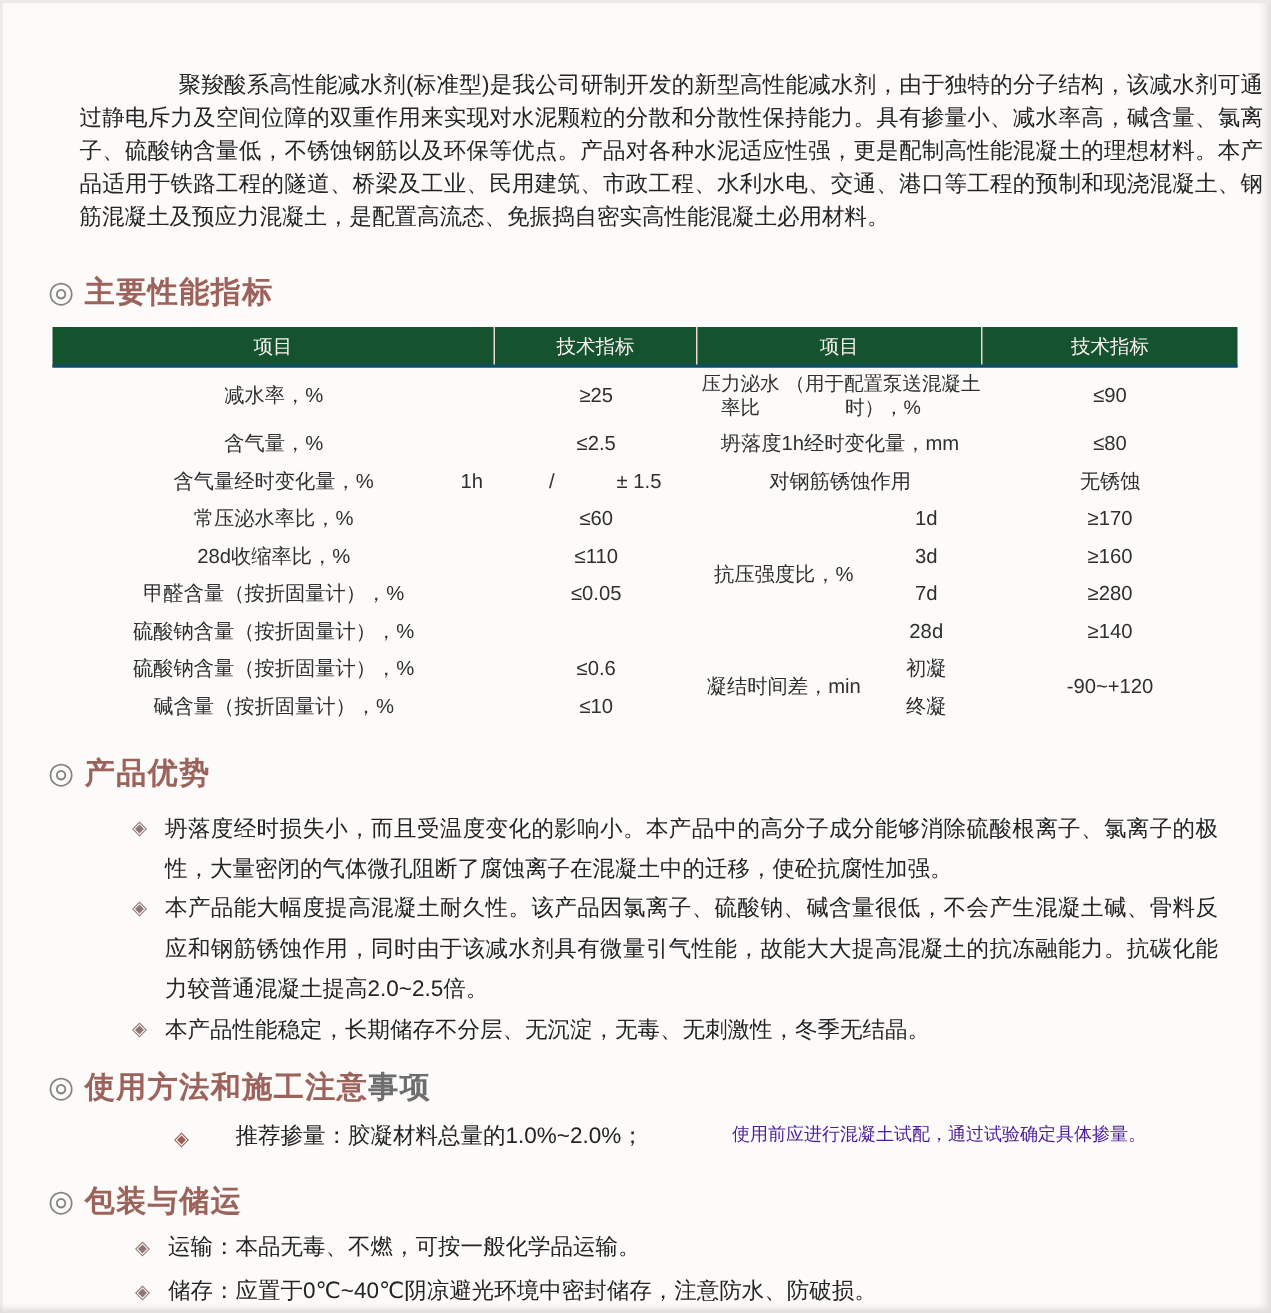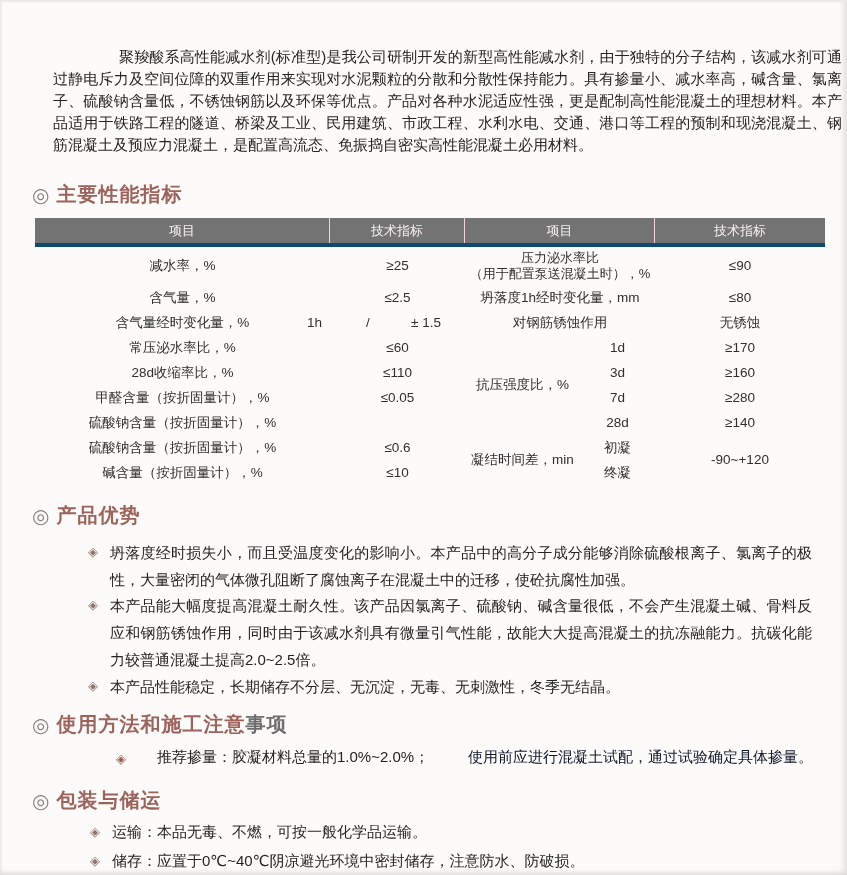--- a/index.html
+++ b/index.html
@@ -23,46 +23,46 @@
   }
   
   .heading{position:absolute;left:32px;display:flex;align-items:center;gap:7px;}
   .heading .marker{font-size:20px;line-height:1;color:#838383;}
   .heading .htext{font-size:20px;font-weight:bold;color:#9c635c;letter-spacing:1px;}
   .heading .htext-gray{font-size:20px;font-weight:bold;color:#6e6e6e;letter-spacing:1px;}
   
   .tbl{position:absolute;left:35px;top:218px;width:790px;}
   .tbl-head{
     display:grid;grid-template-columns:295px 135px 190px 170px;
-    height:25px;background:#737373;border-bottom:4px solid #0c4a6e;
+    height:25px;background:#14532d;border-bottom:2px solid #0c4a6e;
   }
   .tbl-head .hc{
     display:flex;align-items:center;justify-content:center;
     color:#faf0f2;font-size:13px;border-right:1px solid #eed3d8;
   }
   .tbl-head .hc:last-child{border-right:none;}
   .tbl-body{
     display:grid;grid-template-columns:295px 135px 115px 75px 170px;
     grid-template-rows:38px repeat(8,25px);
     font-size:13.5px;color:#2f2f2f;
   }
   .cell{display:flex;align-items:center;justify-content:center;text-align:center;line-height:16px;}
   .cell.rel{position:relative;}
   .sub-time{position:absolute;right:8px;}
   .slash-cell{justify-content:space-between;padding:0 24px 0 36px;box-sizing:border-box;}
-  .two-line{flex-direction:column;font-size:13px;}
+  .two-line{flex-direction:row;font-size:13px;}
   
   .bullet{position:absolute;display:flex;}
   .bullet .bmark{flex:0 0 auto;font-size:13px;color:#8e7770;padding-top:5px;width:22px;}
   .bullet p{margin:0;font-size:15px;line-height:27px;text-align:justify;color:#242424;}
   .bullet.single p{line-height:20px;text-align:left;}
   .usage-row{position:absolute;left:0;top:0;width:847px;height:22px;}
   .usage-row .bmark{position:absolute;left:116px;top:3px;font-size:13px;color:#9a5f58;}
   .usage-row .u1{position:absolute;left:157px;top:0;font-size:15px;color:#242424;text-align:center;}
-  .usage-row .u2{position:absolute;left:468px;top:0;font-size:15px;color:#0f172a;}
+  .usage-row .u2{position:absolute;left:488px;top:0;font-size:12px;color:#4c1d95;}
 </style>
 </head>
 <body>
 
 <div class="page">
 
   <p class="intro">聚羧酸系高性能减水剂(标准型)是我公司研制开发的新型高性能减水剂，由于独特的分子结构，该减水剂可通过静电斥力及空间位障的双重作用来实现对水泥颗粒的分散和分散性保持能力。具有掺量小、减水率高，碱含量、氯离子、硫酸钠含量低，不锈蚀钢筋以及环保等优点。产品对各种水泥适应性强，更是配制高性能混凝土的理想材料。本产品适用于铁路工程的隧道、桥梁及工业、民用建筑、市政工程、水利水电、交通、港口等工程的预制和现浇混凝土、钢筋混凝土及预应力混凝土，是配置高流态、免振捣自密实高性能混凝土必用材料。</p>
 
   <div class="heading" style="top:181px;">
     <span class="marker">◎</span>

